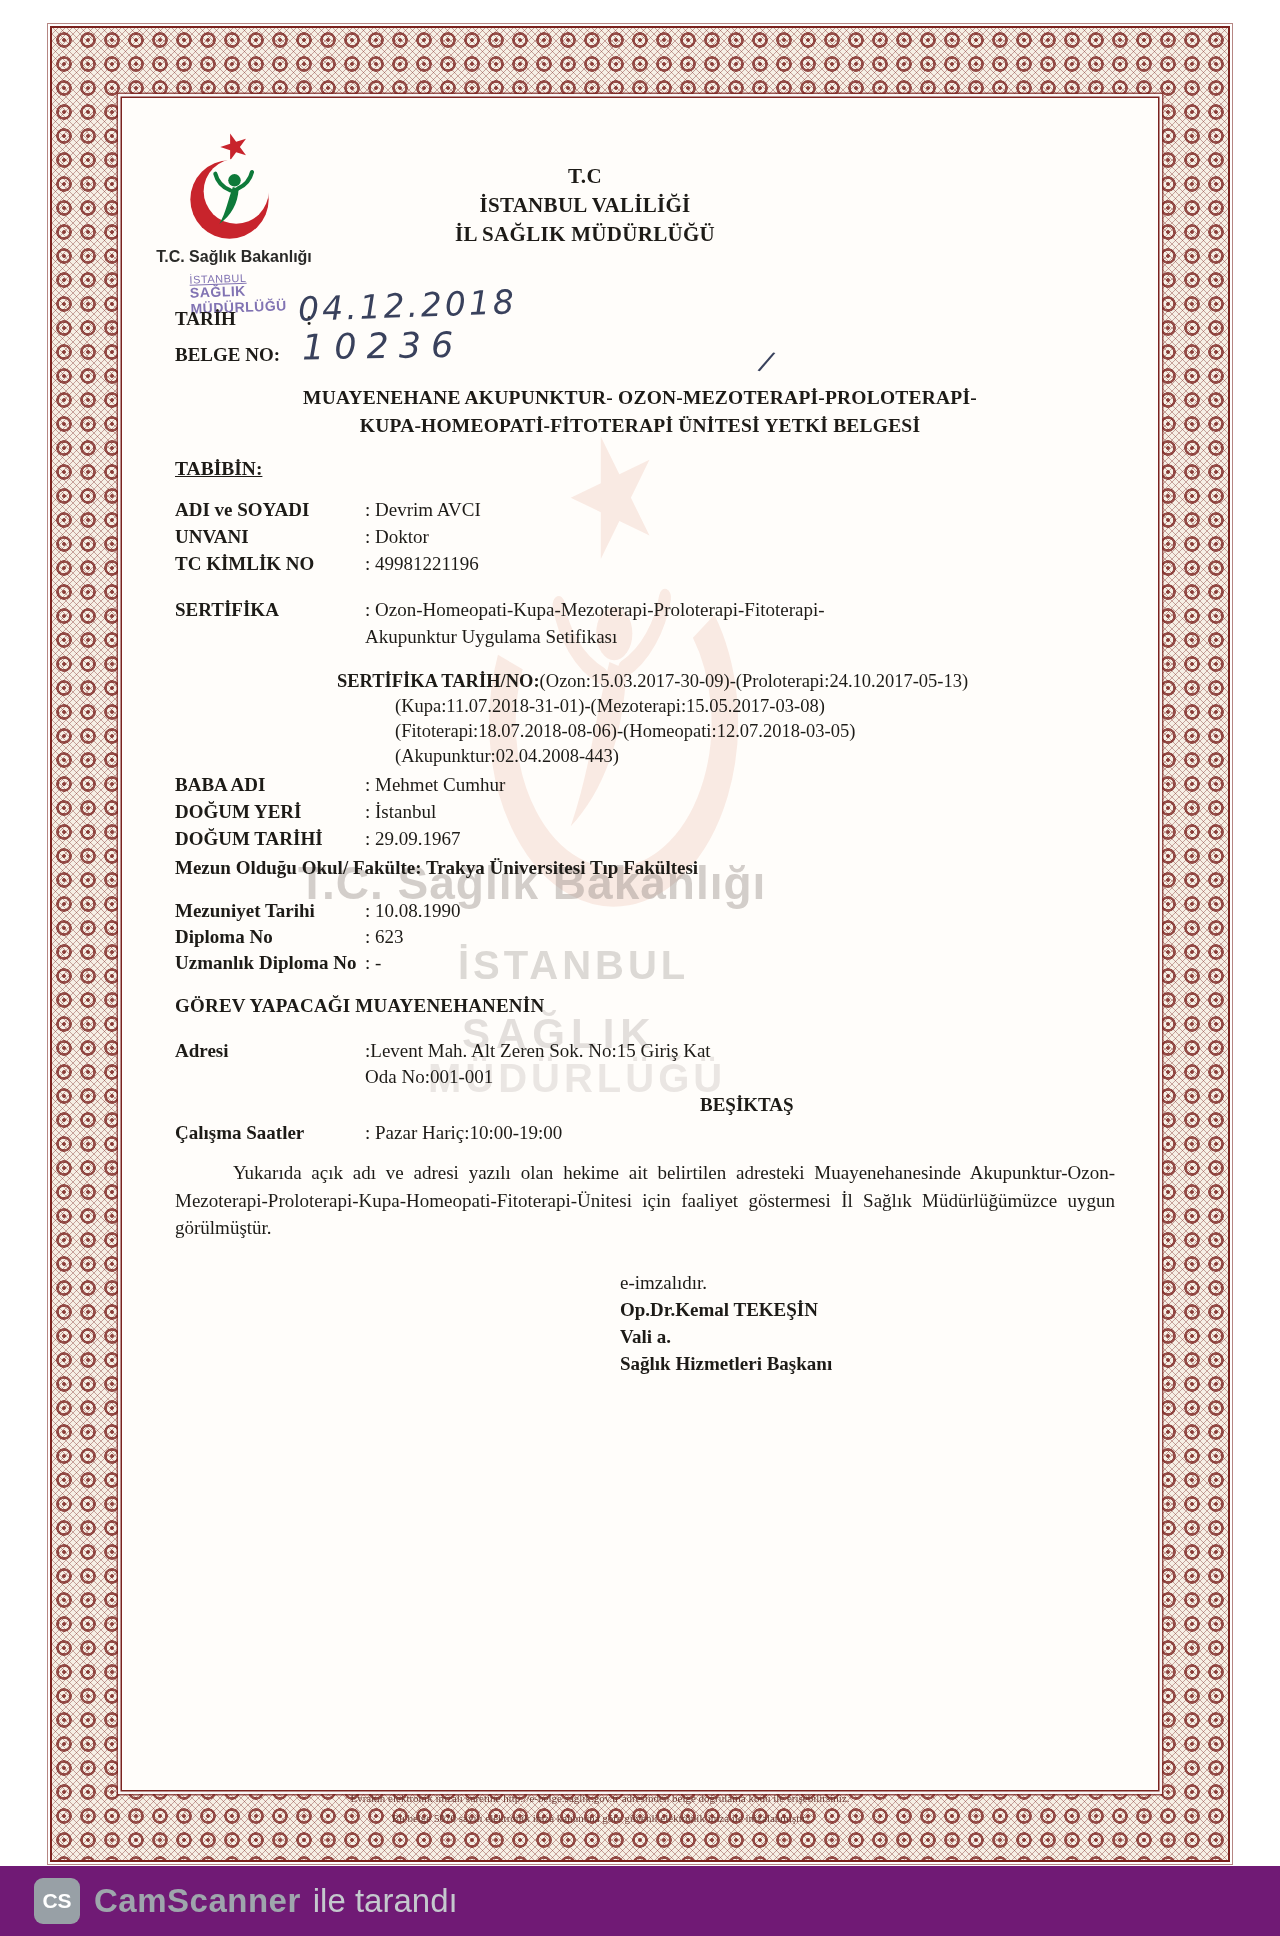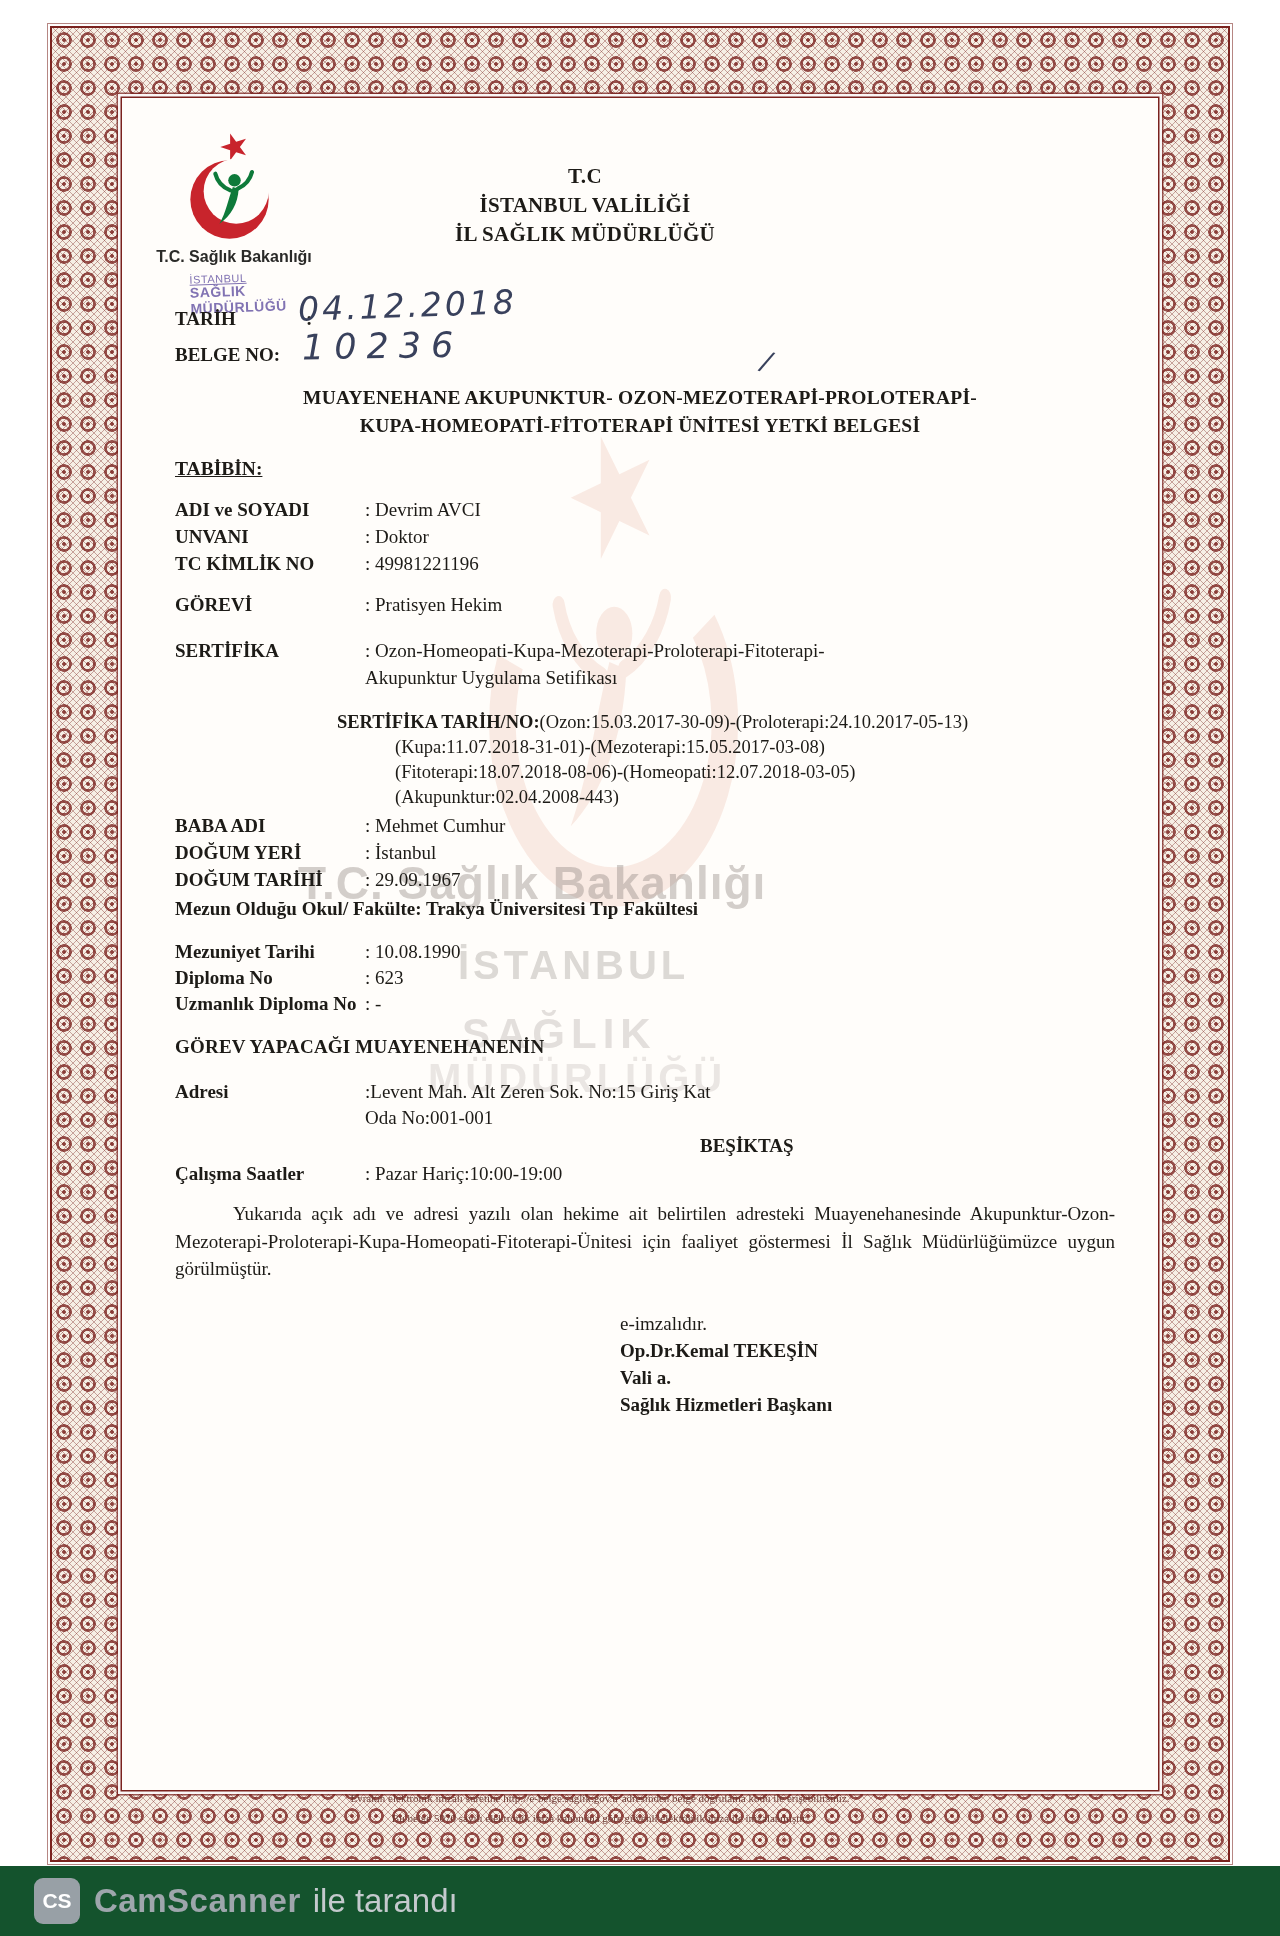--- a/index.html
+++ b/index.html
@@ -79,21 +79,21 @@
   .hours { margin-top:1px; }
   .para { margin-top:13px; padding-left:25px; padding-right:15px; text-align:justify; text-indent:58px; line-height:27.5px; }
   .sig { margin-top:27px; width:340px; margin-left:auto; margin-right:170px; line-height:27px; }
   .sig .b { font-weight:700; }
 
   
   .fine-print { position:absolute; left:170px; top:1788px; width:860px; z-index:4; text-align:center;
     font-size:11px; line-height:1.85; color:#6d3a33; filter:blur(.6px); }
 
   
-  .scan-bar { position:absolute; left:0; right:0; bottom:0; height:70px; background:#14532d; z-index:10;
+  .scan-bar { position:absolute; left:0; right:0; bottom:0; height:70px; background:#701a75; z-index:10;
     display:flex; align-items:center; padding-left:34px; font-family:"Liberation Sans","DejaVu Sans",sans-serif; }
   .cs-logo { width:46px; height:46px; border-radius:9px; background:#98a0a6; color:#ffffff;
     font-weight:700; font-size:21px; display:flex; align-items:center; justify-content:center; }
   .cs-name { margin-left:14px; font-size:33px; font-weight:700; color:#9ea6ac; letter-spacing:.5px; }
   .cs-suffix { margin-left:12px; font-size:33px; color:#c4c9cd; }
 </style>
 </head>
 <body>
 
 <div class="page">
@@ -166,24 +166,20 @@
         <div class="row">
           <span class="lbl">UNVANI</span>
           <span class="val">: Doktor</span>
         </div>
         <div class="row">
           <span class="lbl">TC KİMLİK NO</span>
           <span class="val">: 49981221196</span>
         </div>
       </div>
 
-      <div class="row gorevi">
-        <span class="lbl">GÖREVİ</span>
-        <span class="val">: Pratisyen Hekim</span>
-      </div>
 
       <div class="row sertifika">
         <span class="lbl">SERTİFİKA</span>
         <span class="val">
           <span style="display:block">: Ozon-Homeopati-Kupa-Mezoterapi-Proloterapi-Fitoterapi-</span>
           <span style="display:block">Akupunktur Uygulama Setifikası</span>
         </span>
       </div>
 
       <div class="cert">

